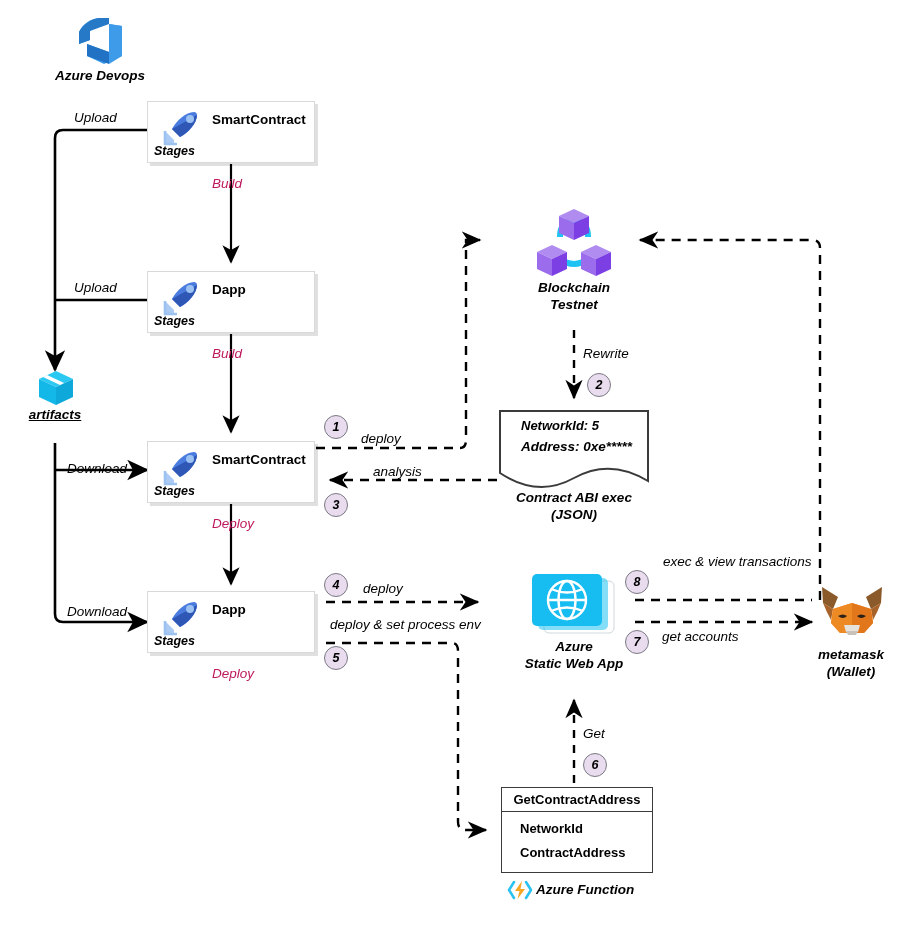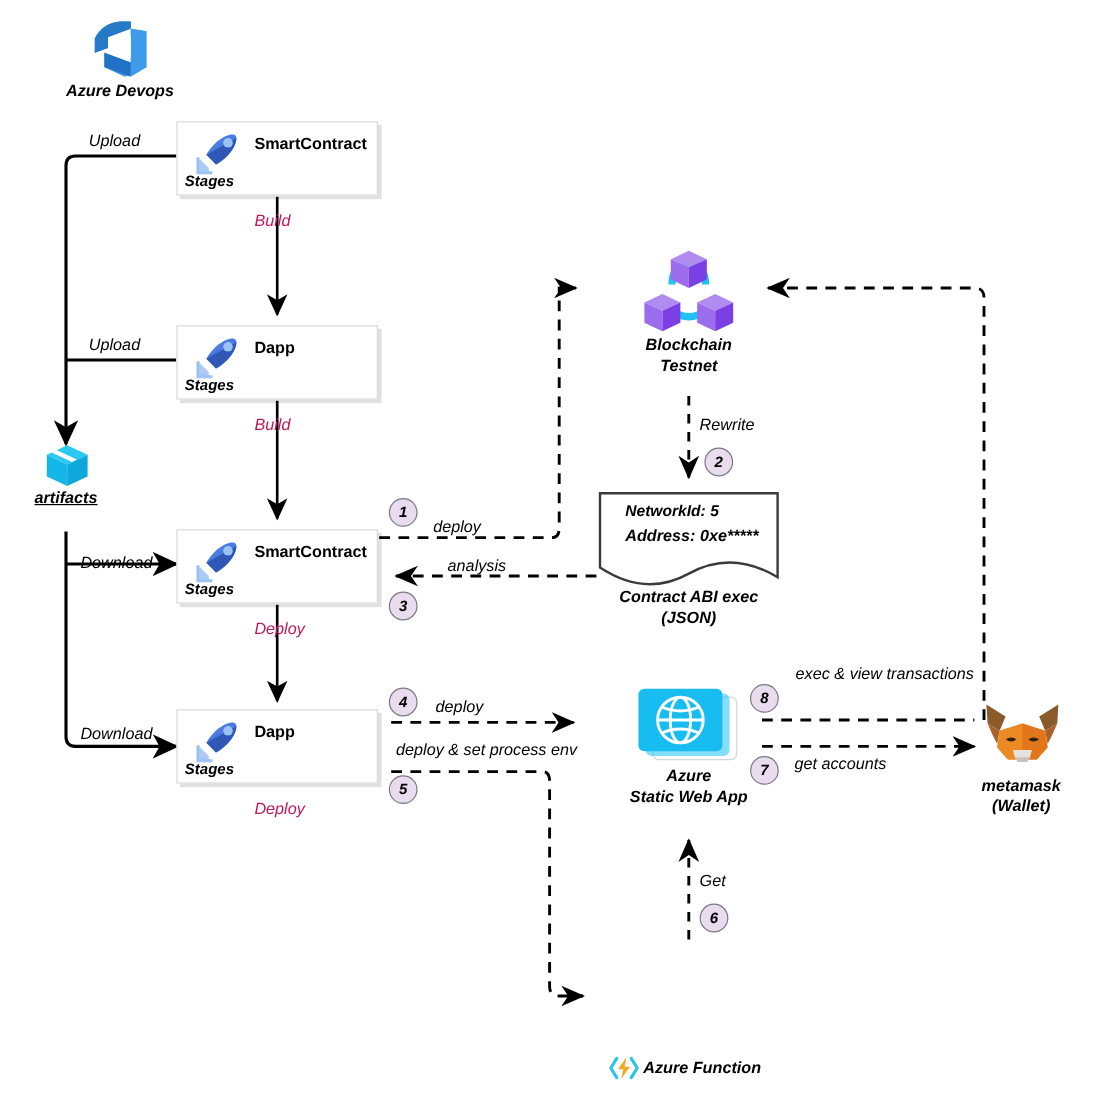--- a/index.html
+++ b/index.html
@@ -240,20 +240,25 @@
       <path d="M46,31 Q41,28 37,31 Q41,35 46,31 Z" fill="#2b2118"></path>
       <path d="M24,40 L40,40 L38,47 L26,47 Z" fill="#E6E2DC"></path>
       <path d="M26,46 L38,46 L36,50 L28,50 Z" fill="#C9C2B8"></path>
     </svg>
   </div>
   <div class="nodecap" style="left:851px;top:635px;margin-top:12px;">
     <div>metamask</div>
     <div>(Wallet)</div>
   </div>
 
+  <div id="fnbox">
+    <div class="hdr">GetContractAddress</div>
+    <div class="row">NetworkId</div>
+    <div class="row">ContractAddress</div>
+  </div>
   <div class="iconwrap" style="left:507px;top:879px;width:26px;height:22px;">
     <svg viewBox="0 0 26 22" width="26" height="22">
       <path d="M7,3 L2,11 L7,19" fill="none" stroke="#2CC2F0" stroke-width="2.6" stroke-linecap="round" stroke-linejoin="round"></path>
       <path d="M19,3 L24,11 L19,19" fill="none" stroke="#2CC2F0" stroke-width="2.6" stroke-linecap="round" stroke-linejoin="round"></path>
       <path d="M15,2 L8,12 L12.5,12 L10.5,20 L18,10 L13.5,10 Z" fill="#F5A623"></path>
     </svg>
   </div>
   <div style="position:absolute;left:536px;top:882px;font-size:13.5px;font-weight:bold;font-style:italic;">Azure Function</div>
 
   <div class="lbl" style="left:361px;top:431px;">deploy</div>

